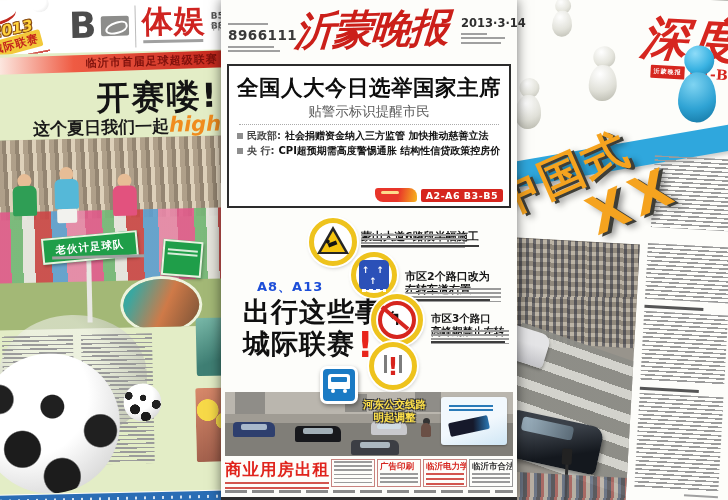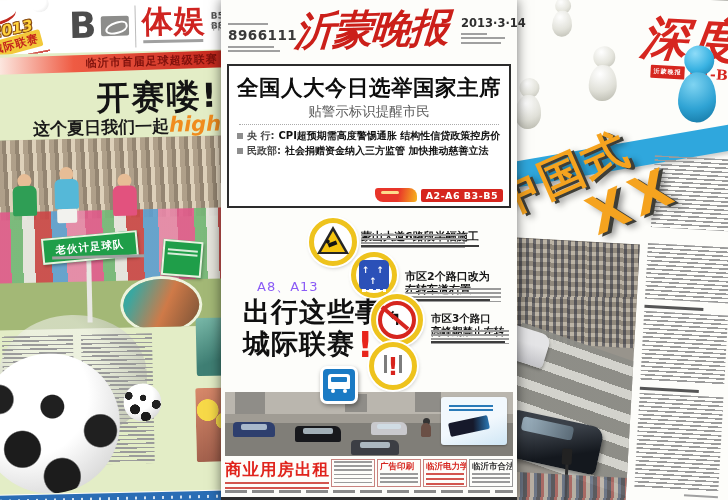--- a/index.html
+++ b/index.html
@@ -132,21 +132,21 @@
   .lane-dash { margin:2px auto 0; width:24px; height:3px;
       background:repeating-linear-gradient(90deg,#fff 0 4px,transparent 4px 7px); }
 
   .nlt-inner { position:absolute; inset:2px; border-radius:50%; border:4px solid #d6261f; background:#fff; }
   .nlt-arrow { position:absolute; left:10px; top:8px; font-size:19px; font-weight:900; color:#111; }
   .nlt-slash { position:absolute; left:2px; top:17px; width:34px; height:4px; background:#d6261f; transform:rotate(40deg); }
 
   .warn-bar { position:absolute; top:8px; width:3px; height:18px; background:#7d7d7d; }
   .warn-bang { position:absolute; left:0; right:0; top:6px; text-align:center; font-size:24px; font-weight:900; color:#d8231d; }
 
-  .traffic-label { position:absolute; left:36px; top:278px; font-size:13px; font-weight:normal; color:#8b5cf6; letter-spacing:1px; }
+  .traffic-label { position:absolute; left:36px; top:278px; font-size:13px; font-weight:bold; color:#1d4ed8; letter-spacing:1px; }
   .traffic-big { position:absolute; left:22px; font-size:27px; font-weight:900; color:#101010; letter-spacing:1px; }
   .traffic-big .bang { color:#e8251c; font-size:36px; vertical-align:-4px; margin-left:2px; }
 
   .street { position:absolute; left:4px; right:4px; top:392px; height:64px; overflow:hidden;
       background:linear-gradient(180deg,#bab6ae 0 34%,#a09c94 34% 48%,#807e78 48%); }
   .bld { position:absolute; background:#8f8d88; }
   .car { position:absolute; border-radius:4px 6px 2px 2px; }
   .car::before { content:""; position:absolute; left:18%; top:2px; right:18%; height:38%; background:rgba(210,225,235,.75); border-radius:2px; }
   .street-ad { position:absolute; right:6px; top:5px; width:66px; height:48px; border-radius:3px;
       background:linear-gradient(160deg,#f2f8fd 0 55%,#cfe6f5); box-shadow:0 1px 2px rgba(0,0,0,.3); }
@@ -362,27 +362,27 @@
       <div class="tline" style="width:44px;"></div>
       <div class="tline" style="width:40px;"></div>
     </div>
 
     <div class="hbox">
       <div class="hl">全国人大今日选举国家主席</div>
       <div class="sub">贴警示标识提醒市民</div>
       <div class="dots"></div>
       <div class="bullet-row">
         <span class="sq"></span>
+        <span class="dept">民政部:</span>
+        <span class="txt">社会捐赠资金纳入三方监管 加快推动慈善立法</span>
+      </div>
+      <div class="bullet-row">
+        <span class="sq"></span>
         <span class="dept">央 行:</span>
         <span class="txt">CPI超预期需高度警惕通胀 结构性信贷政策控房价</span>
-      </div>
-      <div class="bullet-row">
-        <span class="sq"></span>
-        <span class="dept">民政部:</span>
-        <span class="txt">社会捐赠资金纳入三方监管 加快推动慈善立法</span>
       </div>
       <div class="refrow">
         <div class="flame"></div>
         <div class="pageref">A2-A6 B3-B5</div>
       </div>
     </div>
 
     <div class="sign" style="left:88px; top:218px; width:48px; height:48px;">
       <div class="tri-b"></div>
         <div class="tri-y"></div>
@@ -437,20 +437,22 @@
       <div class="car" style="left:126px; top:48px; width:48px; height:15px; background:#3c3e44;"></div>
       <div class="person" style="left:196px; top:26px;">
         <div class="p-head" style="width:7px; height:7px; background:#333;"></div>
         <div class="p-torso" style="width:10px; height:14px; background:#6a4f45;"></div>
       </div>
       <div class="street-ad"></div>
     </div>
     <div class="bus-sign">
         <div class="bus-body"></div>
       </div>
+    <div class="photo-cap">河东公交线路
+明起调整</div>
 
     <div class="adstrip">
       <div class="ad-main">
         <div class="t">商业用房出租</div>
         <div class="ph-red" style="height:9px; margin-top:1px;"></div>
       </div>
       <div class="ad-box">
         <div class="ph" style="height:22px;"></div>
       </div>
       <div class="ad-box">

